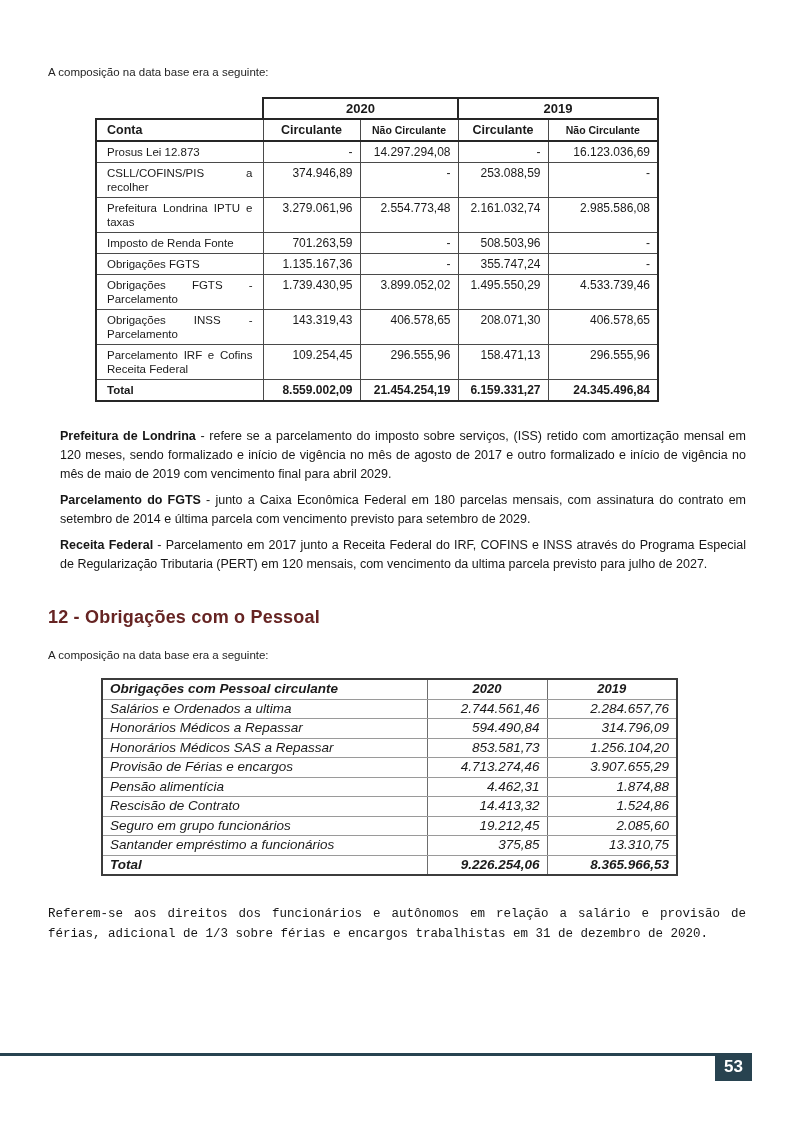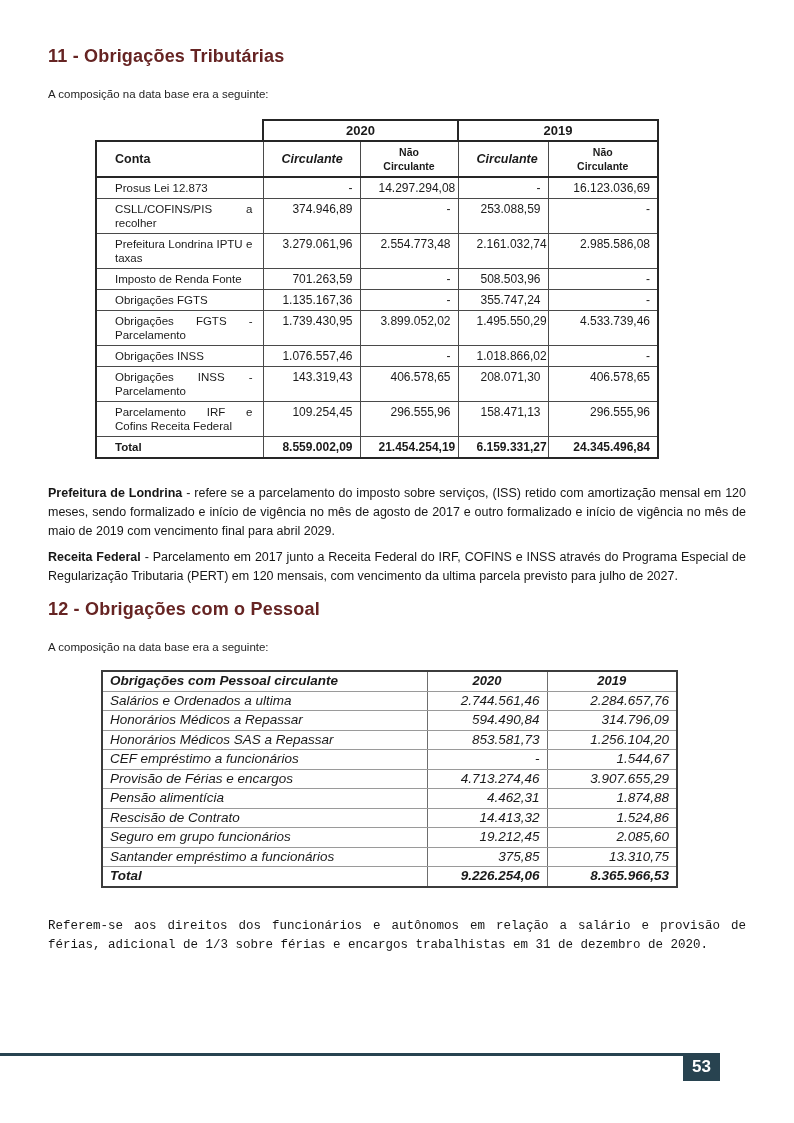--- a/index.html
+++ b/index.html
@@ -15,21 +15,21 @@
   .content { padding: 45px 48px 0 48px; }
 
   h1.sec-title {
     margin: 0;
     font-size: 18px;
     line-height: 22px;
     font-weight: bold;
     color: #662423;
     letter-spacing: 0.2px;
   }
-  h1.sec-title.second { margin-top: 12px; }
+  h1.sec-title.second { margin-top: 32px; }
 
   p.intro {
     margin: 20px 0 0 0;
     font-size: 11.5px;
     line-height: 14px;
     color: #1f1f1f;
   }
 
   
   .t1-wrap { margin: 18px 0 0 47px; }
@@ -40,21 +40,21 @@
     border: 2px solid #262626;
   }
   table.t1 col.c-conta { width: 167px; }
   table.t1 col.c-c20   { width: 97px; }
   table.t1 col.c-n20   { width: 98px; }
   table.t1 col.c-c19   { width: 90px; }
   table.t1 col.c-n19   { width: 110px; }
 
   table.t1 td, table.t1 th {
     border: 1px solid #4a4a4a;
-    padding: 3px 18px;
+    padding: 3px 10px;
     font-size: 11.5px;
     line-height: 14px;
     vertical-align: top;
     overflow: hidden;
   }
   table.t1 td.blank {
     border-top-style: hidden;
     border-left-style: hidden;
     border-bottom: 2px solid #262626;
   }
@@ -67,29 +67,29 @@
     vertical-align: middle;
     padding: 2px 4px;
   }
   table.t1 th {
     border-top: 2px solid #262626;
     border-bottom: 2px solid #262626;
     font-weight: bold;
     vertical-align: middle;
   }
   table.t1 th.h-conta { text-align: left; font-size: 12.5px; }
-  table.t1 th.h-circ  { text-align: center; font-size: 12.5px; font-style: italic; }
+  table.t1 th.h-circ  { text-align: center; font-size: 12.5px; }
   table.t1 th.h-ncirc { text-align: center; font-size: 10.5px; }
   table.t1 td.conta { text-align: justify; padding-right: 10px; }
   table.t1 td.num   { text-align: right; font-size: 12px; padding-right: 7px; white-space: nowrap; }
   table.t1 tr.total-row td { font-weight: bold; }
 
   
   p.note {
-    margin: 7px 0 0 0;
+    margin: 7px 0 0 12px;
     font-size: 12.5px;
     line-height: 19px;
     text-align: justify;
     color: #161616;
   }
   p.note.first { margin-top: 25px; }
   p.note b { font-weight: bold; }
 
   
   .t2-wrap { margin: 16px 0 0 53px; }
@@ -134,40 +134,39 @@
   .footer-rule {
     position: absolute;
     left: 0;
     top: 1053px;
     width: 715px;
     height: 3px;
     background: #284350;
   }
   .page-number-badge {
     position: absolute;
-    left: 683px;
+    left: 715px;
     top: 1053px;
     width: 37px;
     height: 28px;
     background: #284350;
     color: #ffffff;
     font-weight: bold;
     font-size: 17px;
     display: flex;
     align-items: center;
     justify-content: center;
   }
 </style>
 </head>
 <body>
 
 <div class="page">
   <div class="content">
 
-    <h1 class="sec-title">11 - Obrigações Tributárias</h1>
     <p class="intro">A composição na data base era a seguinte:</p>
 
     <div class="t1-wrap">
       <table class="t1">
         <colgroup>
           <col class="c-conta">
             <col class="c-c20">
             <col class="c-n20">
             <col class="c-c19">
             <col class="c-n19">
@@ -221,27 +220,20 @@
             <td class="num">-</td>
           </tr>
           <tr>
             <td class="conta">Obrigações FGTS - Parcelamento</td>
             <td class="num">1.739.430,95</td>
             <td class="num">3.899.052,02</td>
             <td class="num">1.495.550,29</td>
             <td class="num">4.533.739,46</td>
           </tr>
           <tr>
-            <td class="conta">Obrigações INSS</td>
-            <td class="num">1.076.557,46</td>
-            <td class="num">-</td>
-            <td class="num">1.018.866,02</td>
-            <td class="num">-</td>
-          </tr>
-          <tr>
             <td class="conta">Obrigações INSS - Parcelamento</td>
             <td class="num">143.319,43</td>
             <td class="num">406.578,65</td>
             <td class="num">208.071,30</td>
             <td class="num">406.578,65</td>
           </tr>
           <tr>
             <td class="conta">Parcelamento IRF e Cofins Receita Federal</td>
             <td class="num">109.254,45</td>
             <td class="num">296.555,96</td>
@@ -253,20 +245,21 @@
             <td class="num">8.559.002,09</td>
             <td class="num">21.454.254,19</td>
             <td class="num">6.159.331,27</td>
             <td class="num">24.345.496,84</td>
           </tr>
         </tbody>
       </table>
     </div>
 
     <p class="note first"><b>Prefeitura de Londrina</b><span> - refere se a parcelamento do imposto sobre serviços, (ISS) retido com amortização mensal em 120 meses, sendo formalizado e início de vigência no mês de agosto de 2017 e outro formalizado e início de vigência no mês de maio de 2019 com vencimento final para abril 2029.</span></p>
+    <p class="note"><b>Parcelamento do FGTS</b><span> - junto a Caixa Econômica Federal em 180 parcelas mensais, com assinatura do contrato em setembro de 2014 e última parcela com vencimento previsto para setembro de 2029.</span></p>
     <p class="note"><b>Receita Federal</b><span> - Parcelamento em 2017 junto a Receita Federal do IRF, COFINS e INSS através do Programa Especial de Regularização Tributaria (PERT) em 120 mensais, com vencimento da ultima parcela previsto para julho de 2027.</span></p>
 
     <h1 class="sec-title second">12 - Obrigações com o Pessoal</h1>
     <p class="intro">A composição na data base era a seguinte:</p>
 
     <div class="t2-wrap">
       <table class="t2">
         <colgroup>
           <col class="c-label">
             <col class="c-20">
@@ -287,25 +280,20 @@
             <td class="label">Honorários Médicos a Repassar</td>
             <td class="num">594.490,84</td>
             <td class="num">314.796,09</td>
           </tr>
           <tr>
             <td class="label">Honorários Médicos SAS a Repassar</td>
             <td class="num">853.581,73</td>
             <td class="num">1.256.104,20</td>
           </tr>
           <tr>
-            <td class="label">CEF empréstimo a funcionários</td>
-            <td class="num">-</td>
-            <td class="num">1.544,67</td>
-          </tr>
-          <tr>
             <td class="label">Provisão de Férias e encargos</td>
             <td class="num">4.713.274,46</td>
             <td class="num">3.907.655,29</td>
           </tr>
           <tr>
             <td class="label">Pensão alimentícia</td>
             <td class="num">4.462,31</td>
             <td class="num">1.874,88</td>
           </tr>
           <tr>

